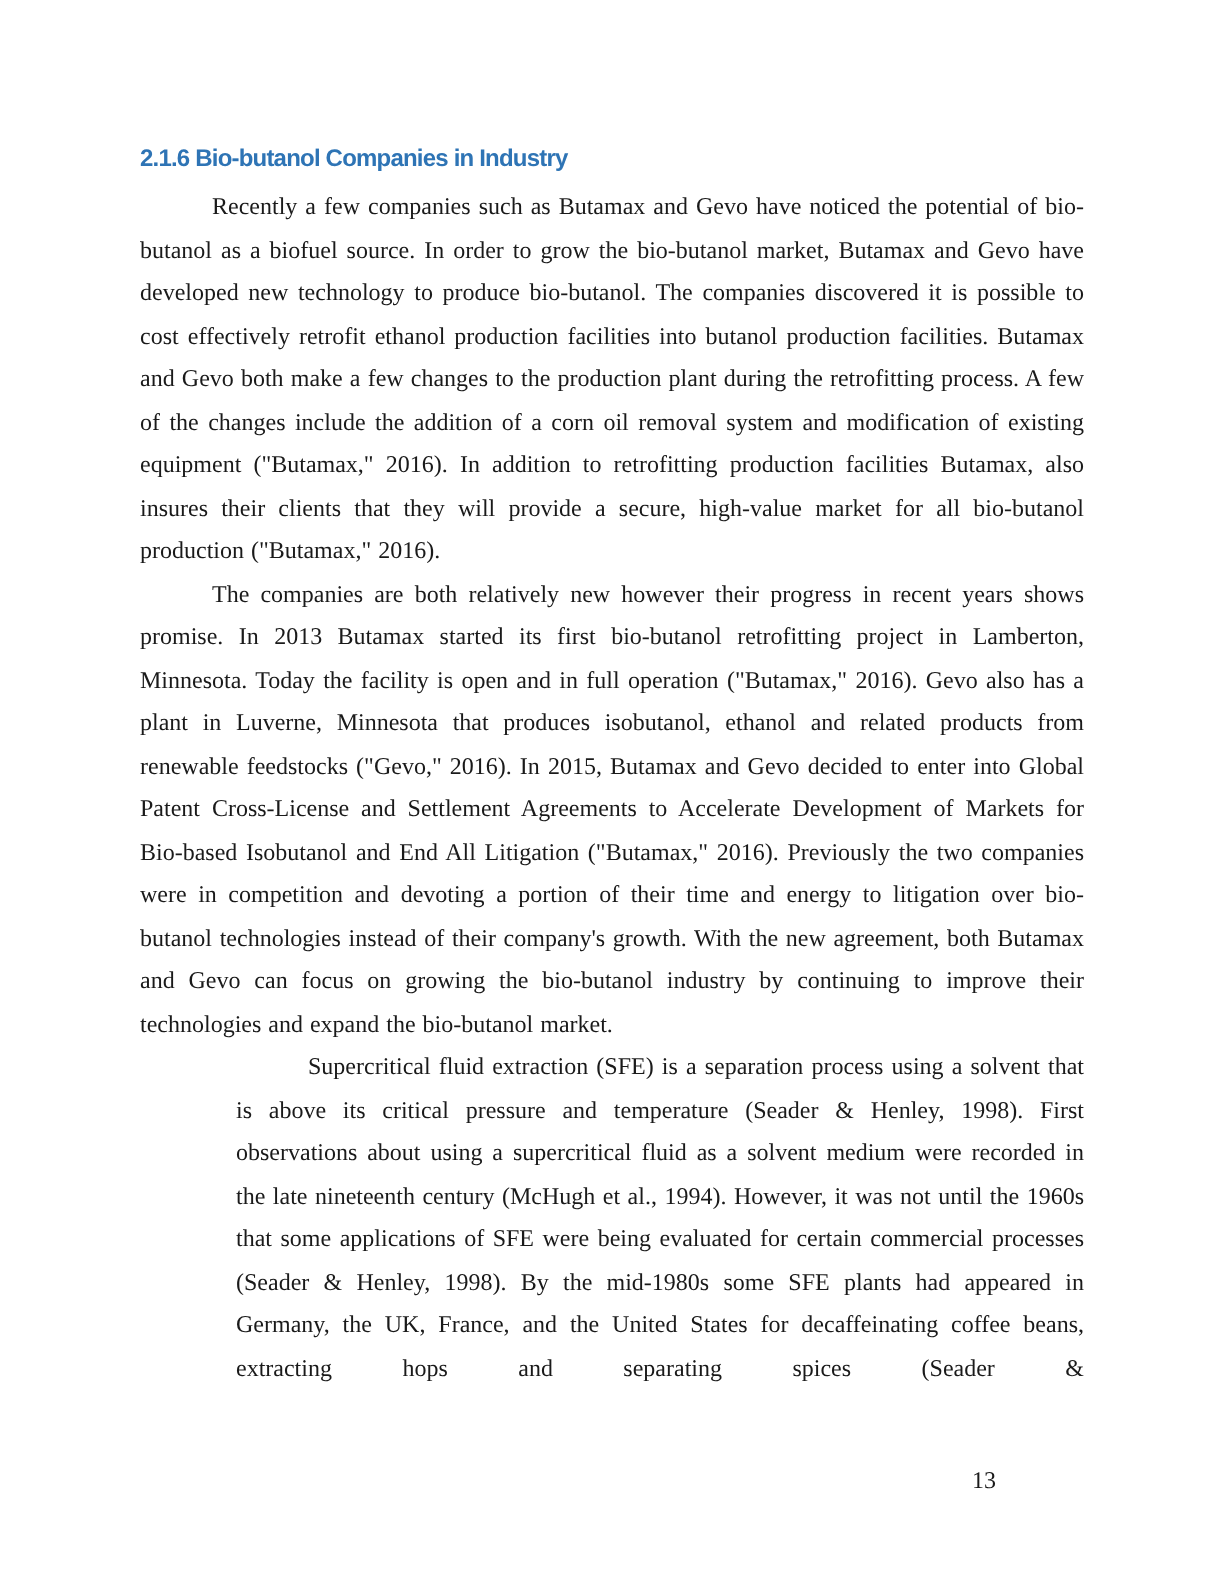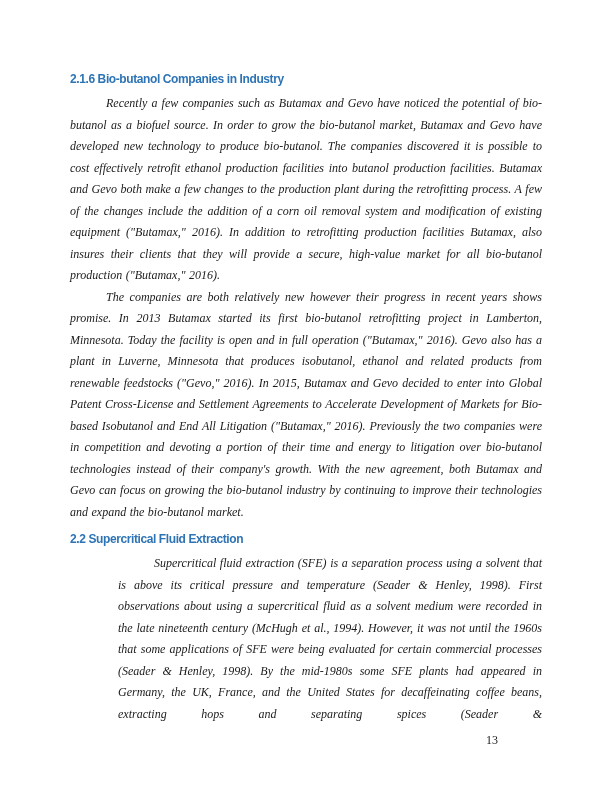--- a/index.html
+++ b/index.html
@@ -32,21 +32,20 @@
   .section-heading.spaced {
     margin-top: 6px;
   }
   .body-paragraph {
     font-size: 12px;
     line-height: 21.5px;
     text-align: justify;
     text-indent: 36px;
     color: #1a1a1a;
     word-spacing: 0.5px;
-    font-style: italic;
   }
   .body-paragraph.continued {
     
     text-align-last: justify;
     margin-left: 48px;
   }
   .page-number {
     position: absolute;
     top: 733px;
     right: 70px;
@@ -61,20 +60,19 @@
 
 <div class="page">
   <div class="content">
 
     <h2 class="section-heading">2.1.6 Bio-butanol Companies in Industry</h2>
 
     <p class="body-paragraph">Recently a few companies such as Butamax and Gevo have noticed the potential of bio-butanol as a biofuel source. In order to grow the bio-butanol market, Butamax and Gevo have developed new technology to produce bio-butanol. The companies discovered it is possible to cost effectively retrofit ethanol production facilities into butanol production facilities. Butamax and Gevo both make a few changes to the production plant during the retrofitting process. A few of the changes include the addition of a corn oil removal system and modification of existing equipment ("Butamax," 2016). In addition to retrofitting production facilities Butamax, also insures their clients that they will provide a secure, high-value market for all bio-butanol production ("Butamax," 2016).</p>
 
     <p class="body-paragraph">The companies are both relatively new however their progress in recent years shows promise. In 2013 Butamax started its first bio-butanol retrofitting project in Lamberton, Minnesota. Today the facility is open and in full operation ("Butamax," 2016). Gevo also has a plant in Luverne, Minnesota that produces isobutanol, ethanol and related products from renewable feedstocks ("Gevo," 2016). In 2015, Butamax and Gevo decided to enter into Global Patent Cross-License and Settlement Agreements to Accelerate Development of Markets for Bio-based Isobutanol and End All Litigation ("Butamax," 2016). Previously the two companies were in competition and devoting a portion of their time and energy to litigation over bio-butanol technologies instead of their company's growth. With the new agreement, both Butamax and Gevo can focus on growing the bio-butanol industry by continuing to improve their technologies and expand the bio-butanol market.</p>
 
-    <h2 class="section-heading spaced">2.2 Supercritical Fluid Extraction</h2>
 
     <p class="body-paragraph continued">Supercritical fluid extraction (SFE) is a separation process using a solvent that is above its critical pressure and temperature (Seader &amp; Henley, 1998). First observations about using a supercritical fluid as a solvent medium were recorded in the late nineteenth century (McHugh et al., 1994). However, it was not until the 1960s that some applications of SFE were being evaluated for certain commercial processes (Seader &amp; Henley, 1998). By the mid-1980s some SFE plants had appeared in Germany, the UK, France, and the United States for decaffeinating coffee beans, extracting hops and separating spices (Seader &amp;</p>
 
   </div>
 
   <div class="page-number">13</div>
 </div>
 
 </body></html>

